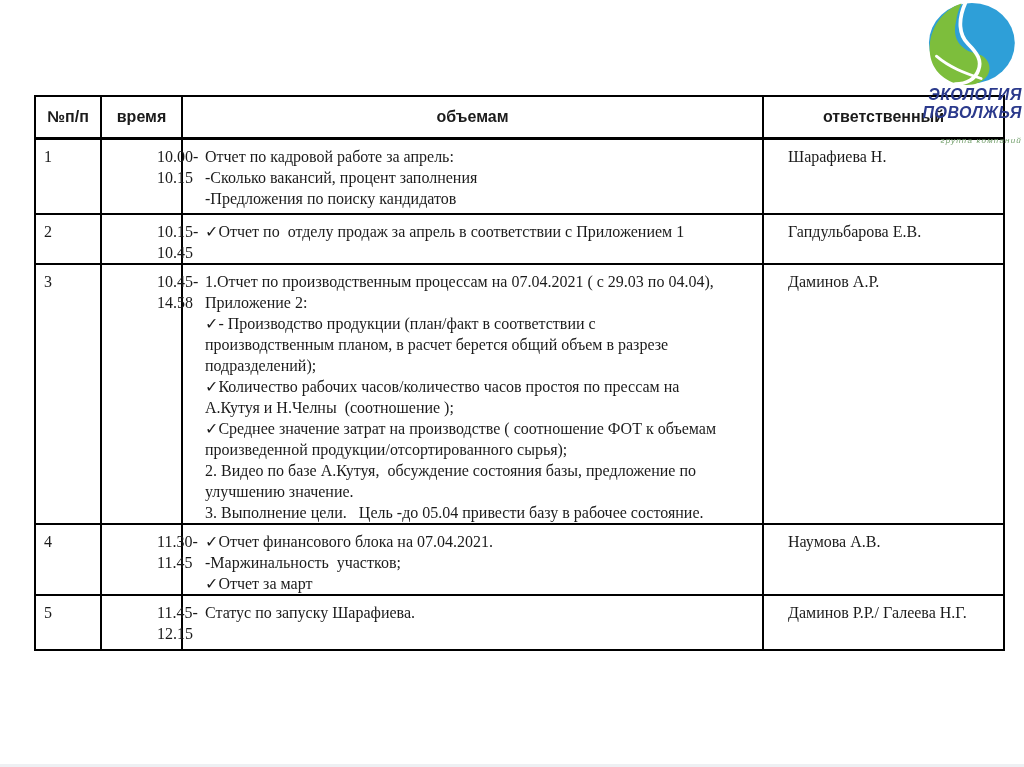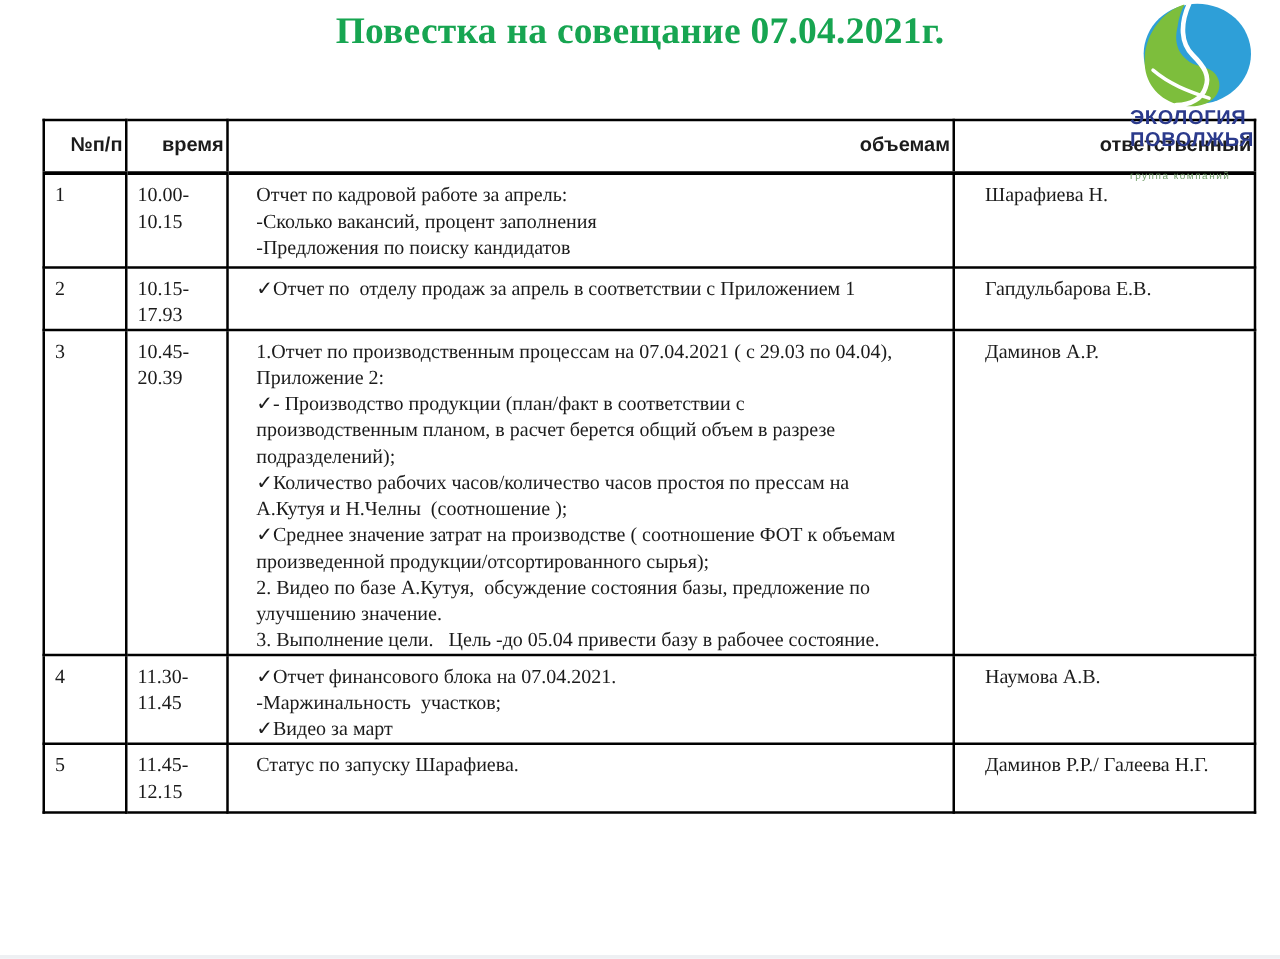--- a/index.html
+++ b/index.html
@@ -8,21 +8,21 @@
     font-family:"Liberation Serif", serif;color:#1b1b1b;overflow:hidden;
   }
   .slide{position:absolute;inset:0;}
   .slide-title{
     position:absolute;top:8px;left:0;width:1024px;text-align:center;
     font-family:"Liberation Serif", serif;font-weight:bold;font-size:30px;
     color:#17a551;margin:0;letter-spacing:0.2px;
   }
   
   .logo{
-    position:absolute;top:2px;right:16px;width:104px;text-align:left;z-index:5;
+    position:absolute;top:2px;right:2px;width:104px;text-align:right;z-index:5;font-style:italic;
   }
   .logo svg{display:block;margin:0 auto;}
   .logo-line{
     font-family:"Liberation Sans", sans-serif;font-weight:bold;font-size:16px;
     color:#2b3a8c;line-height:18px;letter-spacing:0.5px;white-space:nowrap;
   }
   .logo-sub{
     font-family:"Liberation Sans", sans-serif;font-size:8px;color:#74a06d;
     letter-spacing:1.2px;margin-top:14px;white-space:nowrap;
   }
@@ -35,42 +35,41 @@
   table.agenda col.c1{width:66px;}
   table.agenda col.c2{width:81px;}
   table.agenda col.c3{width:581px;}
   table.agenda col.c4{width:241px;}
   table.agenda th, table.agenda td{
     border:2px solid #000;vertical-align:top;background:transparent;
   }
   table.agenda thead tr{height:42px;}
   table.agenda th{
     font-family:"Liberation Sans", sans-serif;font-weight:bold;font-size:16px;
-    text-align:right;vertical-align:middle;border-bottom-width:3px;padding:2px;
+    text-align:center;vertical-align:middle;border-bottom-width:3px;padding:2px;
   }
   table.agenda tbody td{padding:6px 8px 0 8px;line-height:21px;}
   table.agenda tbody td.q{padding-left:22px;padding-right:6px;}
   table.agenda tbody td.r{padding-left:24px;}
   table.agenda tbody tr:nth-child(1){height:76px;}
   table.agenda tbody tr:nth-child(2){height:47px;}
   table.agenda tbody tr:nth-child(3){height:256px;}
   table.agenda tbody tr:nth-child(4){height:71px;}
   table.agenda tbody tr:nth-child(5){height:55px;}
   .qline{white-space:pre-wrap;}
-  .tline{white-space:nowrap;}
+  .tline{white-space:nowrap;margin-left:47px;}
   .bottom-strip{
     position:absolute;left:0;bottom:0;width:1024px;height:3px;background:#eef0f3;
   }
 </style>
 </head>
 <body>
 
 <div class="slide">
 
-  <h1 class="slide-title">Повестка на совещание 07.04.2021г.</h1>
 
   <table class="agenda">
     <colgroup>
         <col class="c1">
         <col class="c2">
         <col class="c3">
         <col class="c4">
       </colgroup>
     <thead>
       <tr>
@@ -92,33 +91,33 @@
             <div class="qline">-Сколько вакансий, процент заполнения</div>
             <div class="qline">-Предложения по поиску кандидатов</div>
           </td>
     <td class="r">Шарафиева Н.</td>
   </tr>
 
   <tr>
     <td>2</td>
     <td>
             <div class="tline">10.15-</div>
-            <div class="tline">17.93</div>
+            <div class="tline">10.45</div>
           </td>
     <td class="q">
             <div class="qline">✓Отчет по  отделу продаж за апрель в соответствии с Приложением 1</div>
           </td>
     <td class="r">Гапдульбарова Е.В.</td>
   </tr>
 
   <tr>
     <td>3</td>
     <td>
             <div class="tline">10.45-</div>
-            <div class="tline">20.39</div>
+            <div class="tline">14.58</div>
           </td>
     <td class="q">
             <div class="qline">1.Отчет по производственным процессам на 07.04.2021 ( с 29.03 по 04.04),</div>
             <div class="qline">Приложение 2:</div>
             <div class="qline">✓- Производство продукции (план/факт в соответствии с</div>
             <div class="qline">производственным планом, в расчет берется общий объем в разрезе</div>
             <div class="qline">подразделений);</div>
             <div class="qline">✓Количество рабочих часов/количество часов простоя по прессам на</div>
             <div class="qline">А.Кутуя и Н.Челны  (соотношение );</div>
             <div class="qline">✓Среднее значение затрат на производстве ( соотношение ФОТ к объемам</div>
@@ -132,21 +131,21 @@
 
   <tr>
     <td>4</td>
     <td>
             <div class="tline">11.30-</div>
             <div class="tline">11.45</div>
           </td>
     <td class="q">
             <div class="qline">✓Отчет финансового блока на 07.04.2021.</div>
             <div class="qline">-Маржинальность  участков;</div>
-            <div class="qline">✓Видео за март</div>
+            <div class="qline">✓Отчет за март</div>
           </td>
     <td class="r">Наумова А.В.</td>
   </tr>
 
   <tr>
     <td>5</td>
     <td>
             <div class="tline">11.45-</div>
             <div class="tline">12.15</div>
           </td>

